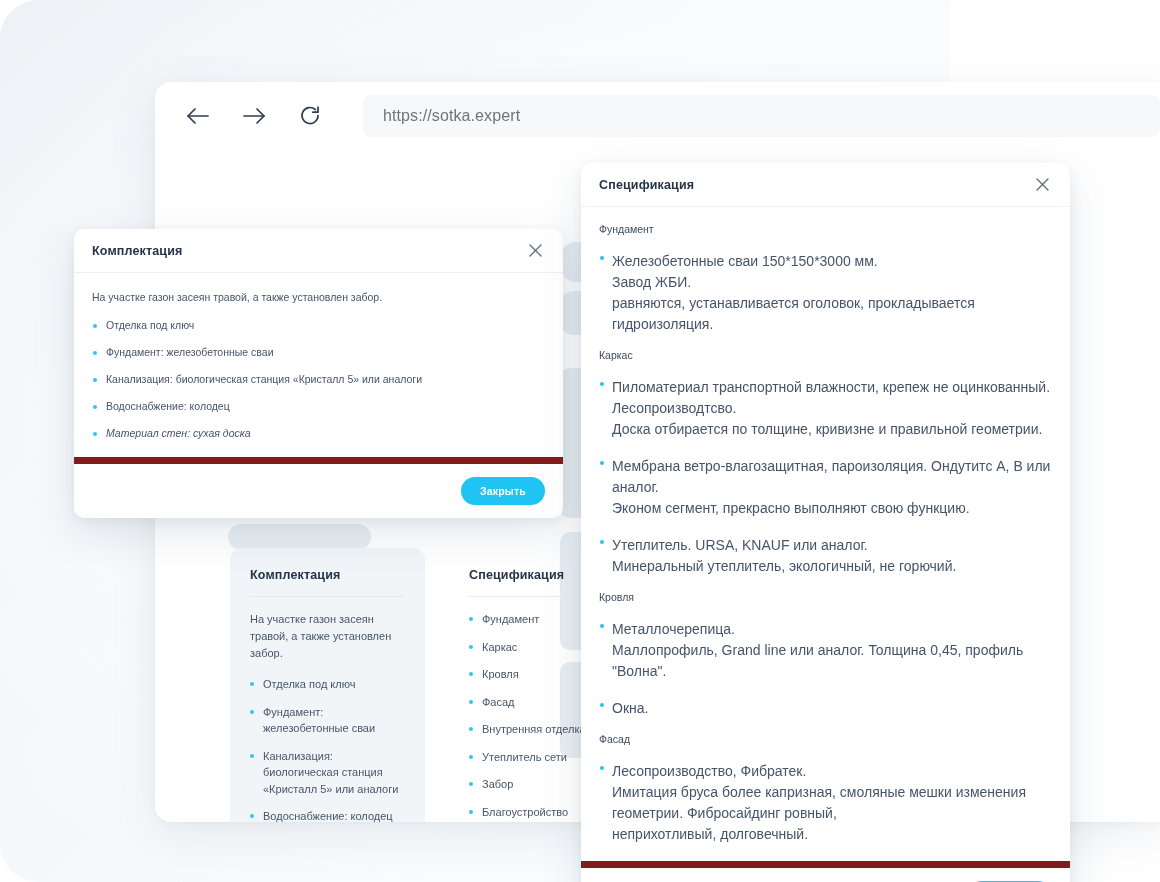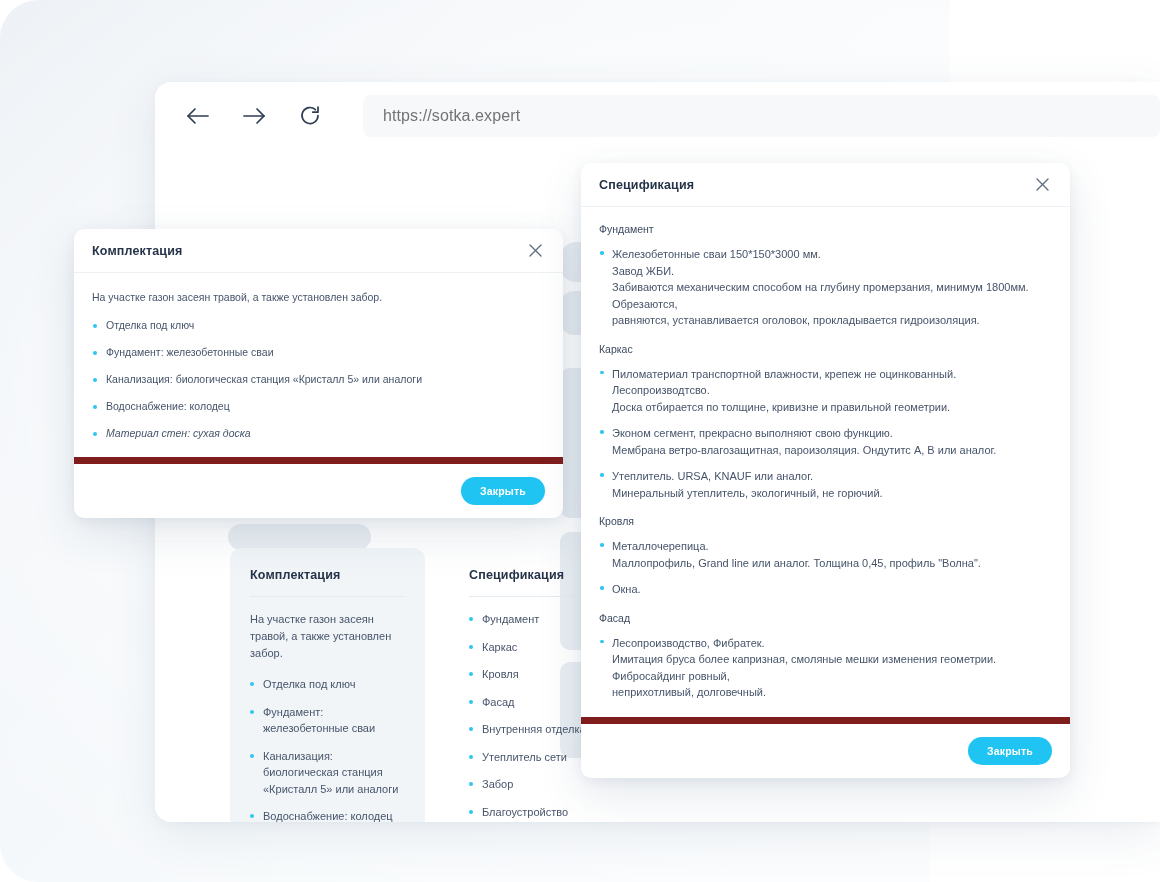--- a/index.html
+++ b/index.html
@@ -236,24 +236,25 @@
   .spec-group:last-child { margin-bottom: 6px; }
   .spec-group-title {
     font-size: 10.5px;
     color: #3c4b60;
     margin-bottom: 11px;
   }
   .spec-group ul { list-style: none; }
   .spec-group li {
     position: relative;
     padding-left: 13px;
-    font-size: 11px;
+    font-size: 14px;
     line-height: 1.5;
     color: #46546a;
     margin-bottom: 10px;
+    margin-top: 16px;
   }
   .spec-group li:last-child { margin-bottom: 2px; }
   .spec-group li::before {
     content: "";
     position: absolute;
     left: 1px; top: 5px;
     width: 3.5px; height: 3.5px;
     border-radius: 50%;
     background: #2fc6f2;
   }
@@ -371,37 +372,36 @@
     </span>
   </div>
   <div class="modal-body">
 
     <div class="spec-group">
       <div class="spec-group-title">Фундамент</div>
       <ul>
         <li>
           <span class="spec-line">Железобетонные сваи 150*150*3000 мм.</span>
           <span class="spec-line">Завод ЖБИ.</span>
-          <span class="spec-line">Забиваются механическим способом на глубину промерзания, минимум 1800мм. Обрезаются,</span>
           <span class="spec-line">равняются, устанавливается оголовок, прокладывается гидроизоляция.</span>
         </li>
       </ul>
     </div>
 
     <div class="spec-group">
       <div class="spec-group-title">Каркас</div>
       <ul>
         <li>
           <span class="spec-line">Пиломатериал транспортной влажности, крепеж не оцинкованный.</span>
           <span class="spec-line">Лесопроизводтсво.</span>
           <span class="spec-line">Доска отбирается по толщине, кривизне и правильной геометрии.</span>
         </li>
         <li>
+          <span class="spec-line">Мембрана ветро-влагозащитная, пароизоляция. Ондутитс A, B или аналог.</span>
           <span class="spec-line">Эконом сегмент, прекрасно выполняют свою функцию.</span>
-          <span class="spec-line">Мембрана ветро-влагозащитная, пароизоляция. Ондутитс A, B или аналог.</span>
         </li>
         <li>
           <span class="spec-line">Утеплитель. URSA, KNAUF или аналог.</span>
           <span class="spec-line">Минеральный утеплитель, экологичный, не горючий.</span>
         </li>
       </ul>
     </div>
 
     <div class="spec-group">
       <div class="spec-group-title">Кровля</div>

